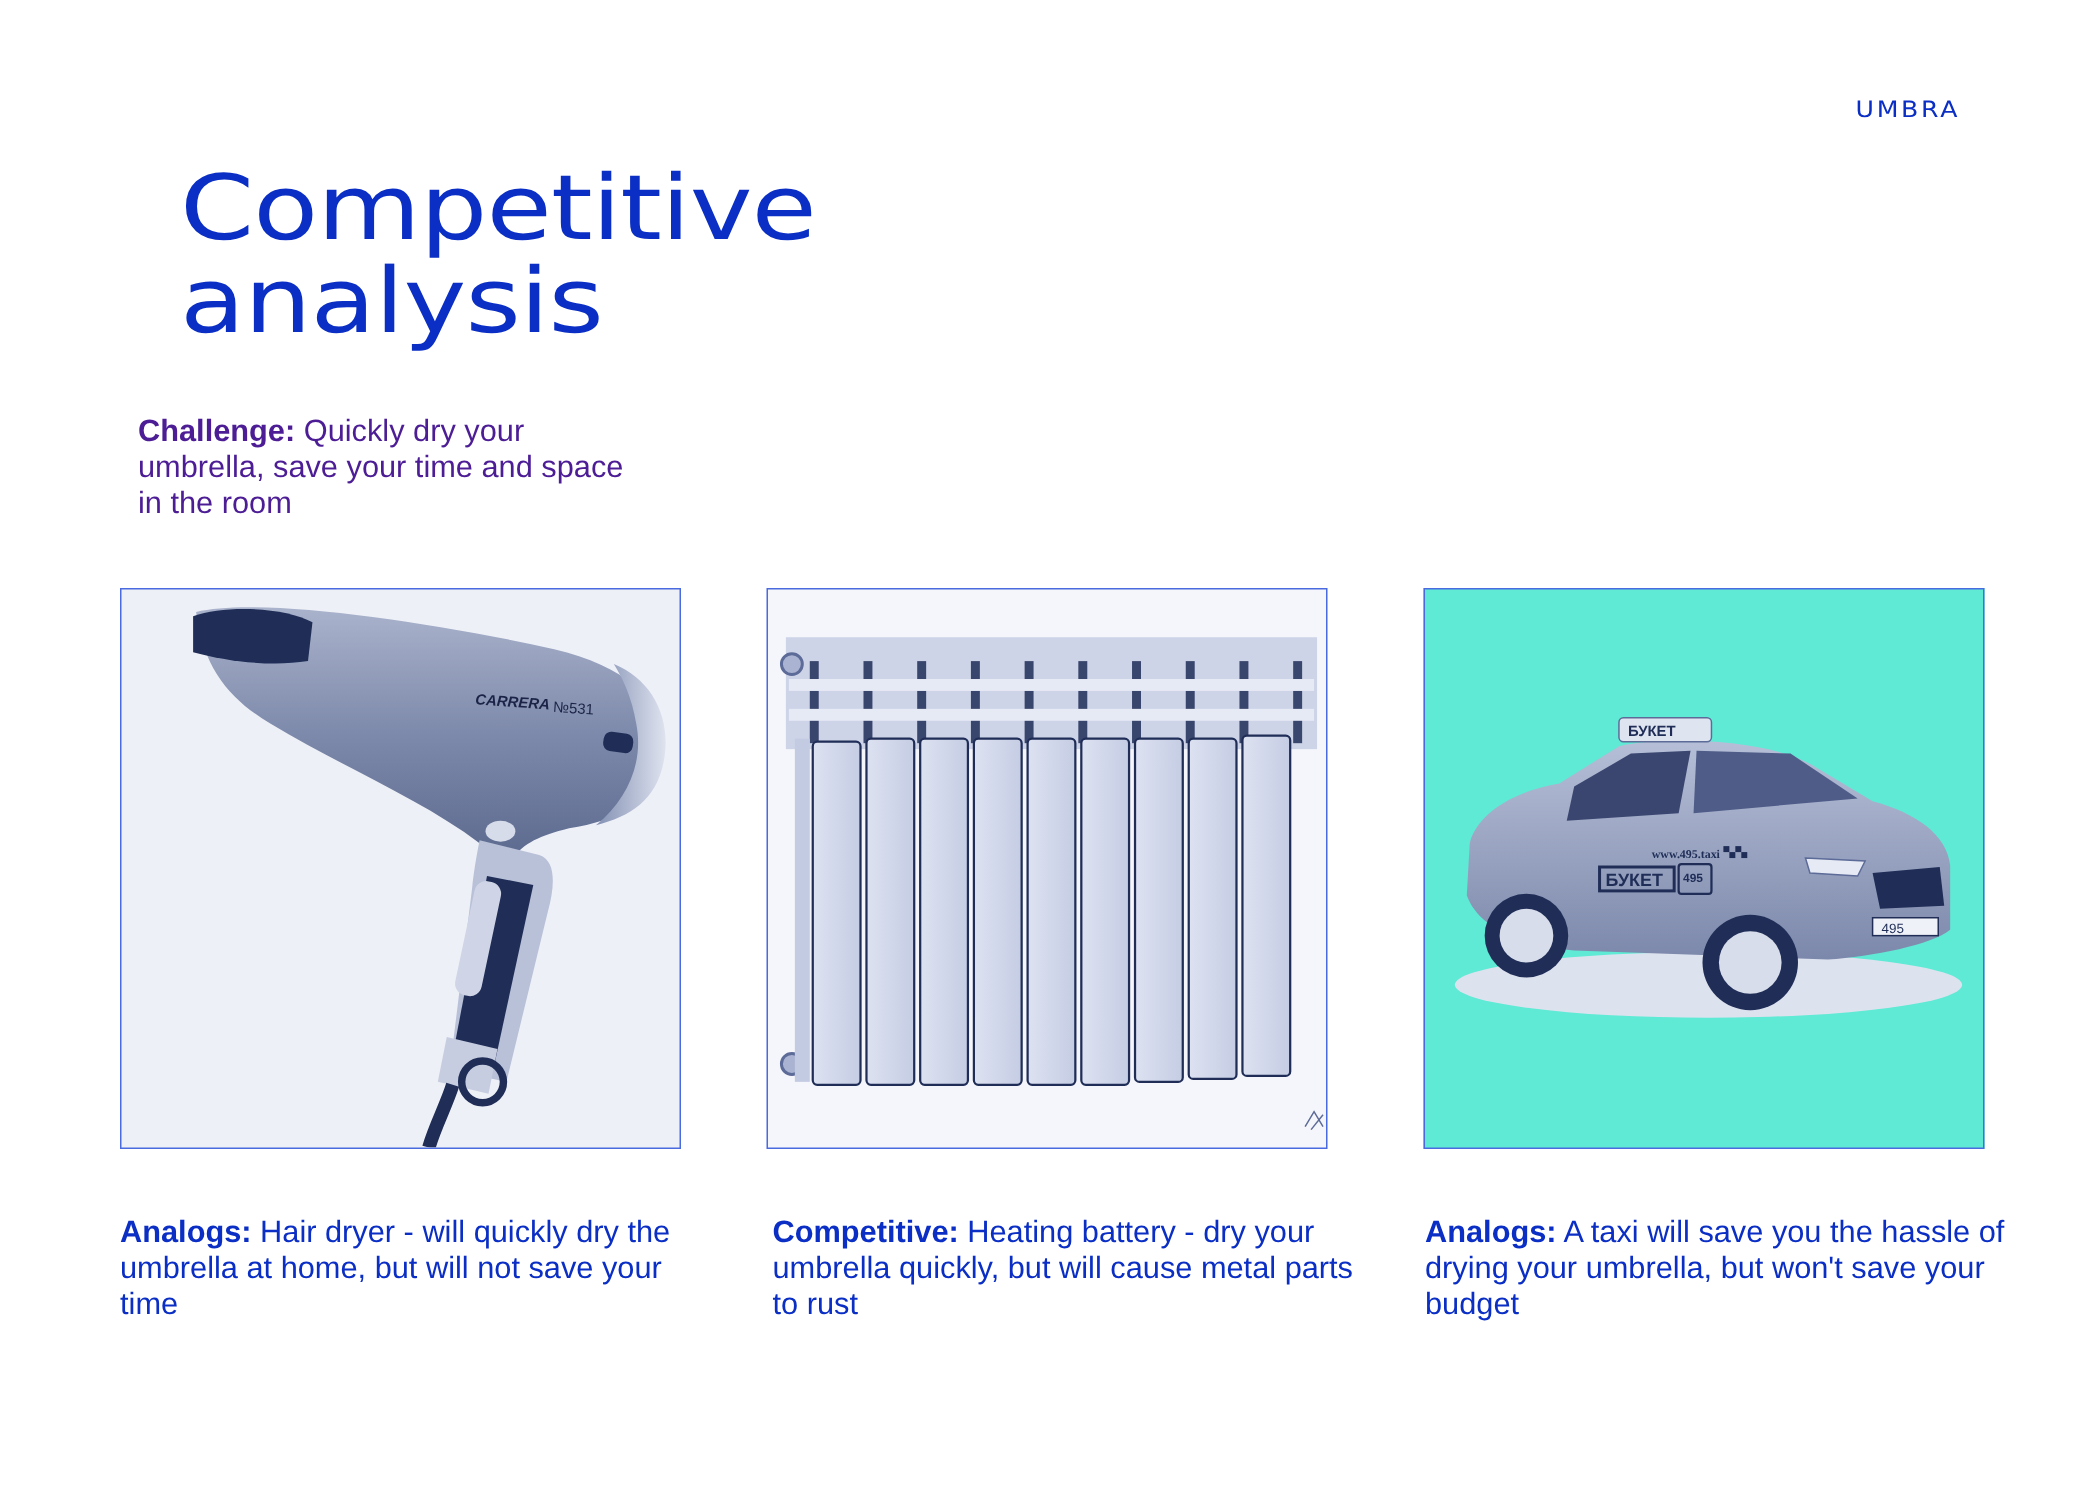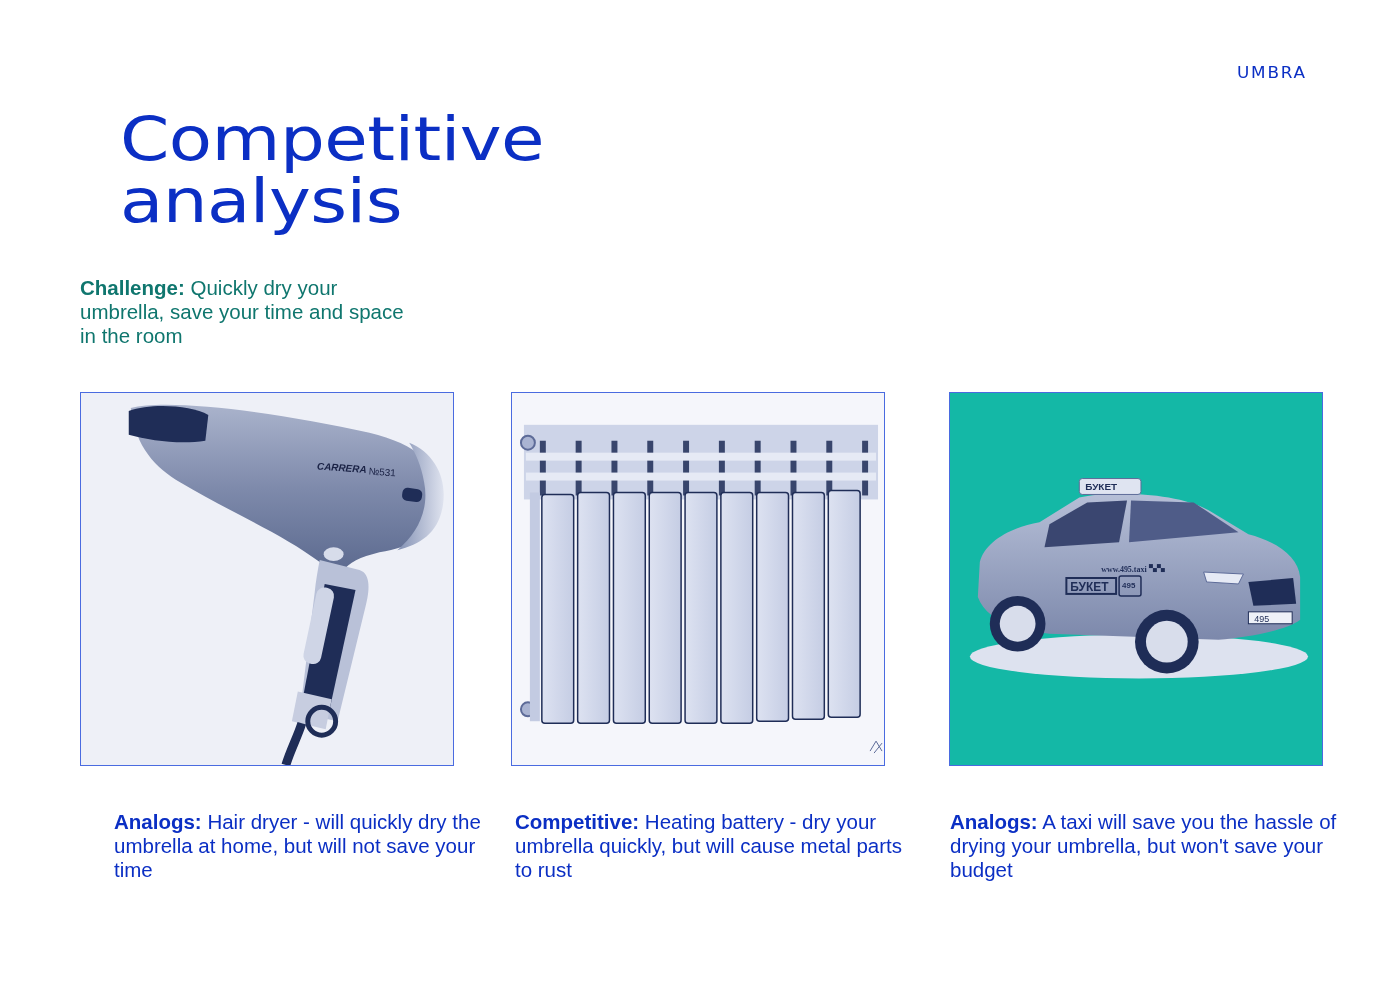--- a/index.html
+++ b/index.html
@@ -14,39 +14,39 @@
 
   .title {
     position: absolute; left: 120px; top: 108px;
     font-family: "DejaVu Sans", sans-serif; font-weight: normal;
     font-size: 60px; line-height: 62px; color: #0b2fc4; letter-spacing: -0.5px;
     transform: scaleX(1.18); transform-origin: left top;
   }
   .title span { display: block; }
 
   .challenge {
-    position: absolute; left: 80px; top: 276px; width: 330px;
-    font-size: 20.5px; line-height: 24px; color: #0f766e;
+    position: absolute; left: 92px; top: 276px; width: 330px;
+    font-size: 20.5px; line-height: 24px; color: #4c1d95;
   }
   .label { font-weight: bold; }
 
   .card {
     position: absolute; top: 392px; width: 374px; height: 374px;
     border: 1.5px solid #4a6be0; background: #eef0f7; overflow: hidden;
   }
   .card svg { position: absolute; left: 0; top: 0; width: 100%; height: 100%; }
   .card-1 { left: 80px; }
   .card-2 { left: 511px; background: #f5f6fb; }
-  .card-3 { left: 949px; background: #14b8a6; }
+  .card-3 { left: 949px; background: #5eead4; }
 
   .caption {
     position: absolute; top: 810px; width: 400px;
     font-size: 20.5px; line-height: 24px; color: #0b2fc4;
   }
-  .caption-1 { left: 80px; margin-left: 34px; }
+  .caption-1 { left: 80px; }
   .caption-2 { left: 515px; }
   .caption-3 { left: 950px; }
 </style>
 </head>
 <body>
 
 <div class="brand">UMBRA</div>
 
 <h1 class="title">
   <span>Competitive</span>

